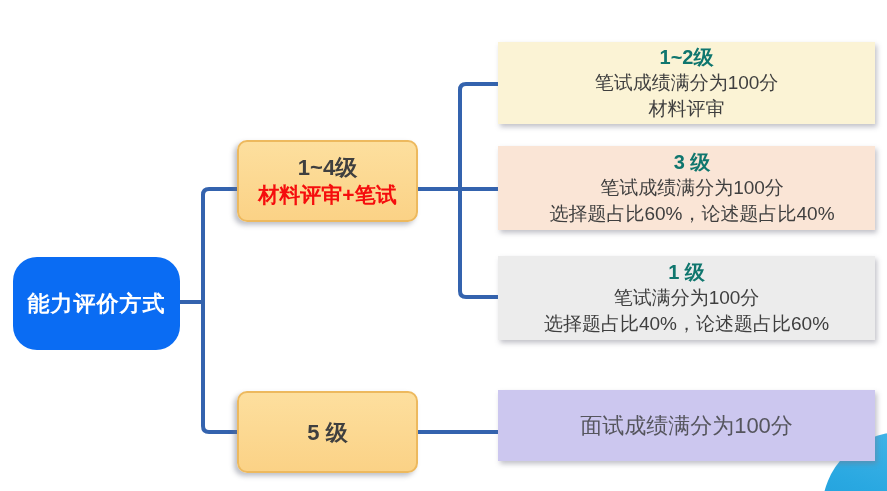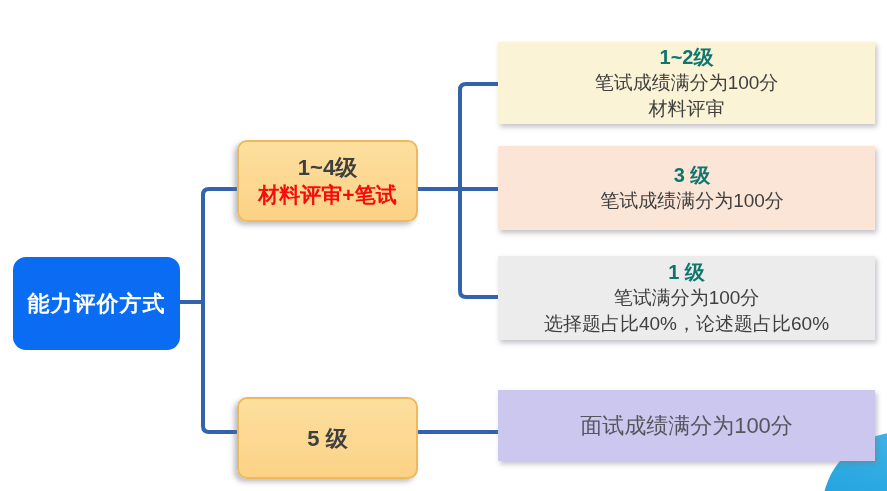--- a/index.html
+++ b/index.html
@@ -8,34 +8,34 @@
     overflow:hidden; font-family:"Liberation Sans", sans-serif;
   }
   .box {
     position:absolute; box-sizing:border-box;
     display:flex; flex-direction:column; align-items:center; justify-content:center;
     text-align:center;
   }
   
   .root {
     left:13px; top:257px; width:167px; height:93px;
-    background:#0a6cf3; border-radius:13px;
+    background:#0a6cf3; border-radius:24px;
     color:#ffffff; font-weight:bold; font-size:22px; letter-spacing:1px;
     z-index:2;
   }
   
   .branch {
     left:237px; width:181px; height:82px;
     background:linear-gradient(180deg,#fddf9e,#fbd286);
     border:2px solid #edb95e; border-radius:10px;
     box-shadow:-3px 3px 5px rgba(110,115,130,.45);
     z-index:2; line-height:27px;
   }
   .branch-a { top:140px; }
-  .branch-b { top:391px;margin-top:6px; }
+  .branch-b { top:391px; }
   .branch .t1 { font-weight:bold; font-size:22px; color:#3f3f3f; }
   .branch .t2 { font-size:21px; color:#f50d0d; font-weight:600; }
   .branch .t2 b { font-weight:900;text-align:center; }
   
   .leaf {
     left:498px; width:377px;
     box-shadow:2px 3px 5px rgba(120,120,135,.45);
     color:#3f3f3f; font-size:19px; line-height:26px;
     z-index:2;
   }
@@ -85,20 +85,21 @@
 
   <div class="box leaf leaf-1" style="background: rgb(251, 243, 213);">
     <span class="title">1~2级</span>
     <span>笔试成绩满分为100分</span>
     <span>材料评审</span>
   </div>
 
   <div class="box leaf leaf-2" style="background: rgb(250, 229, 214); padding-left: 11px;">
     <span class="title">3 级</span>
     <span>笔试成绩满分为100分</span>
+    <span>选择题占比60%，论述题占比40%</span>
   </div>
 
   <div class="box leaf leaf-3" style="background: rgb(236, 236, 236);">
     <span class="title">1 级</span>
     <span>笔试满分为100分</span>
     <span>选择题占比40%，论述题占比60%</span>
   </div>
 
   <div class="box leaf leaf-4" style="background: rgb(204, 199, 239);">
     <span>面试成绩满分为100分</span>

